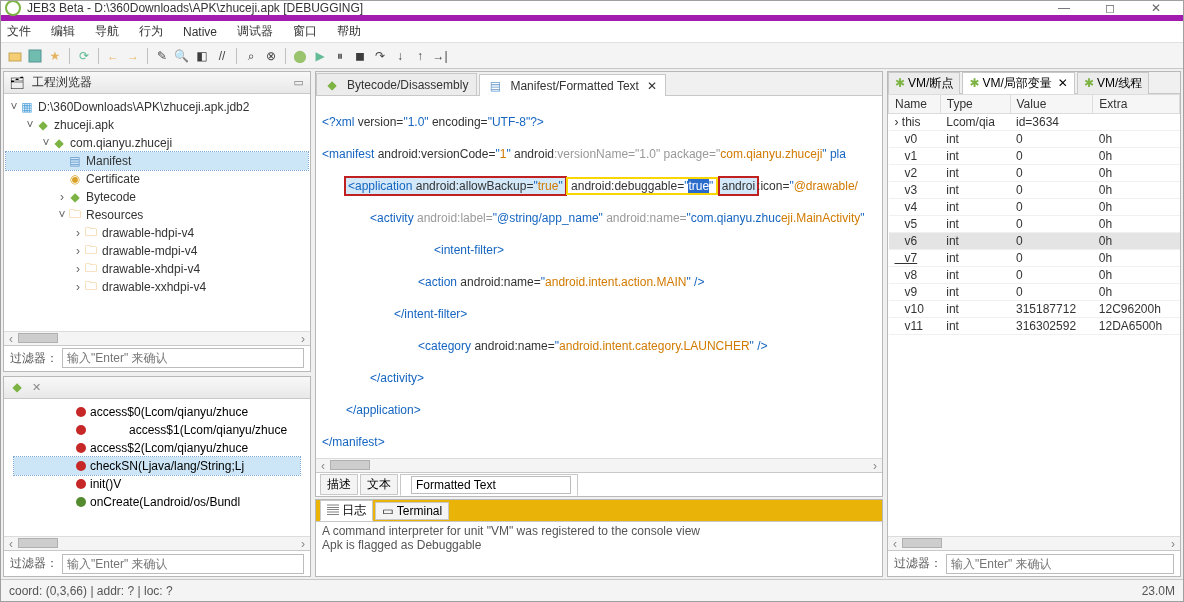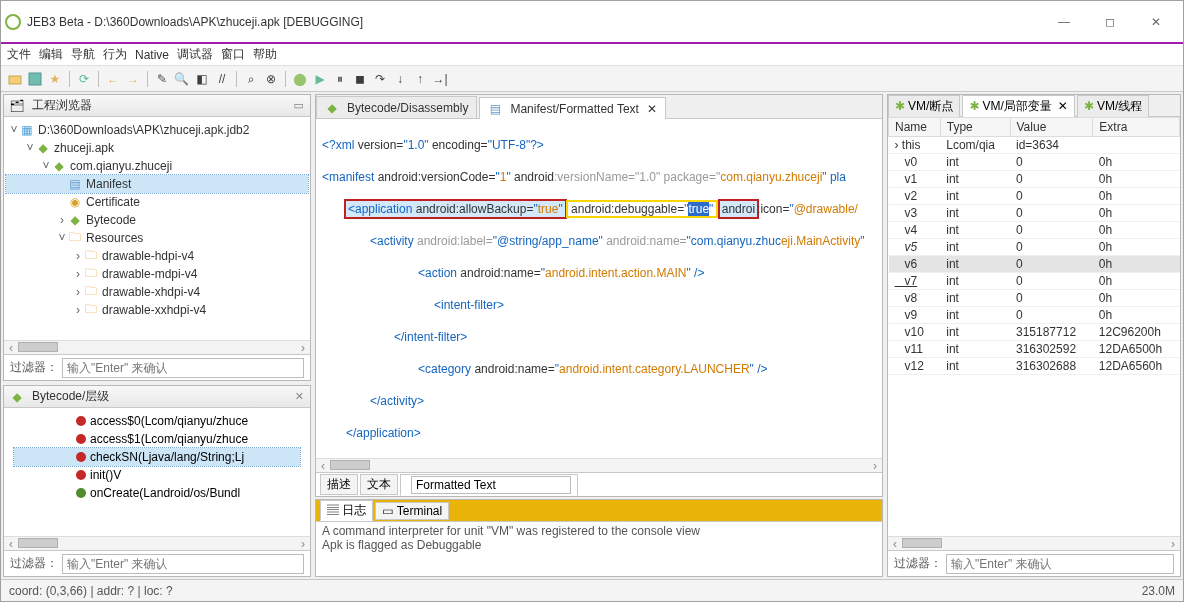--- a/index.html
+++ b/index.html
@@ -1,21 +1,21 @@
 <!DOCTYPE html>
 <html><head>
 <meta charset="utf-8">
 <style>
 * { box-sizing: border-box; margin: 0; padding: 0; font-family: "Microsoft YaHei", "Segoe UI", sans-serif; font-size: 12px; }
 body { background: #f0f0f0; width: 1184px; height: 602px; overflow: hidden; display: flex; flex-direction: column; border: 1px solid #a0a0a0; }
-.titlebar { height: 43px; background: #fff; display: flex; align-items: center; padding: 0 4px; border-bottom: 2px solid #a21caf; }
+.titlebar { height: 20px; background: #fff; display: flex; align-items: center; padding: 0 4px; border-bottom: 6px solid #a21caf; }
 .titlebar .app-icon { width: 16px; height: 16px; border-radius: 50%; border: 2px solid #7cb342; margin-right: 6px; }
 .titlebar .title { flex: 1; color: #333; }
 .titlebar .winbtn { width: 46px; height: 30px; display: flex; align-items: center; justify-content: center; color: #666; }
-.menubar { height: 22px; background: #fff; display: flex; align-items: center; padding: 0 6px; gap: 8px; color: #333; border-bottom: 1px solid #e0e0e0; }
+.menubar { height: 22px; background: #fff; display: flex; align-items: center; padding: 0 6px; gap: 20px; color: #333; border-bottom: 1px solid #e0e0e0; }
 .menubar span { cursor: default; }
 .toolbar { height: 26px; background: #f4f4f4; border-bottom: 1px solid #c8c8c8; display: flex; align-items: center; padding: 0 6px; gap: 4px; }
 .toolbar .tb { width: 16px; height: 16px; display: inline-flex; align-items: center; justify-content: center; opacity: 0.75; }
 .toolbar .sep { width: 1px; height: 16px; background: #c0c0c0; margin: 0 2px; }
 .main { flex: 1; display: flex; background: #f0f0f0; overflow: hidden; }
 .pane { background: #fff; border: 1px solid #b8b8b8; margin: 2px; display: flex; flex-direction: column; overflow: hidden; }
 .pane-title { height: 22px; background: linear-gradient(#f8f8f8,#e8e8e8); border-bottom: 1px solid #c8c8c8; display: flex; align-items: center; padding: 0 6px; gap: 4px; }
 .pane-title .lbl { flex: 1; color: #333; }
 .pane-title .x { color: #888; font-size: 11px; }
 .left-col { width: 312px; display: flex; flex-direction: column; }
@@ -198,31 +198,34 @@
         </div>
       <div class="filter-row">
         <span>过滤器：</span>
         <input placeholder="输入&quot;Enter&quot; 来确认" style="">
       </div>
     </div>
 
     <div class="pane" style="flex:1">
       <div class="pane-title">
         <span class="ficon android">◆</span>
-        <span class="lbl">Bytecode/层级</span>
         <span class="x">✕</span>
       </div>
       <div class="outline" id="outline-list">
           <div class="outline-row" style="padding-left: 58px;">
             <span class="bullet red"></span>
             <span>access$0(Lcom/qianyu/zhuce</span>
           </div>
+          <div class="outline-row" style="padding-left: 58px; gap: 39px;">
+            <span class="bullet red"></span>
+            <span>access$1(Lcom/qianyu/zhuce</span>
+          </div>
           <div class="outline-row" style="padding-left: 58px;">
             <span class="bullet red"></span>
-            <span>access$1(Lcom/qianyu/zhuce</span>
+            <span>access$2(Lcom/qianyu/zhuce</span>
           </div>
           <div class="outline-row sel" style="padding-left: 58px;">
             <span class="bullet red"></span>
             <span>checkSN(Ljava/lang/String;Lj</span>
           </div>
           <div class="outline-row" style="padding-left: 58px;">
             <span class="bullet red"></span>
             <span>init()V</span>
           </div>
           <div class="outline-row" style="padding-left: 58px;">
@@ -253,22 +256,22 @@
             <span class="ficon" style="color:#6699cc">▤</span>
             <span>Manifest/Formatted Text</span>
             <span class="x" style="margin-left:4px">✕</span>
           </div>
       </div>
       <div class="code-area">
 <div><span class="k">&lt;?xml</span> version=<span class="s">"1.0"</span> encoding=<span class="s">"UTF-8"</span><span class="k">?&gt;</span></div>
 <div><span class="k">&lt;manifest</span> android:versionCode=<span class="s">"</span><span class="v">1</span><span class="s">"</span> android<span style="color:#999">:versionName="1.0" package="</span><span class="v">com.qianyu.zhuceji</span><span class="s">" pla</span></div>
 <div style="padding-left:24px"><span class="hi-line"><span class="k">&lt;application</span> android:allowBackup=<span class="s">"</span><span class="v">true</span><span class="s">"</span></span> <span class="hi-yellow">android:debuggable=<span class="s">"</span><span class="hi-sel">true</span><span class="s">"</span></span> <span class="hi-line">androi</span><span>:icon=<span class="s">"</span><span class="v">@drawable/</span></span></div>
 <div style="padding-left:48px;color:#999"><span class="k">&lt;activity</span> android:label=<span class="s">"@string/app_name"</span> android:name=<span class="s">"com.qianyu.zhuc</span><span class="v">eji.MainActivity</span><span class="s">"</span></div>
+<div style="padding-left:72px"><span class="k">            &lt;intent-filter&gt;</span></div>
 <div style="padding-left:96px"><span class="k">&lt;action</span> android:name=<span class="s">"</span><span class="v">android.intent.action.MAIN</span><span class="s">"</span> <span class="k">/&gt;</span></div>
-<div style="padding-left:72px"><span class="k">            &lt;intent-filter&gt;</span></div>
 <div style="padding-left:72px"><span class="k">&lt;/intent-filter&gt;</span></div>
 <div style="padding-left:96px"><span class="k">&lt;category</span> android:name=<span class="s">"</span><span class="v">android.intent.category.LAUNCHER</span><span class="s">"</span> <span class="k">/&gt;</span></div>
 <div style="padding-left:48px"><span class="k">&lt;/activity&gt;</span></div>
 <div style="padding-left:24px"><span class="k">&lt;/application&gt;</span></div>
 <div><span class="k">&lt;/manifest&gt;</span></div>
       </div>
       <div class="hscroll">
           <span class="arr l">‹</span>
           <span class="thumb"></span>
           <span class="arr r">›</span>
@@ -350,21 +353,21 @@
                 <td>0</td>
                 <td>0h</td>
               </tr>
               <tr>
                 <td style="white-space: pre; margin-top: 28px;">   v4</td>
                 <td>int</td>
                 <td>0</td>
                 <td>0h</td>
               </tr>
               <tr>
-                <td style="white-space: pre; font-style: italic;">   v5</td>
+                <td style="white-space: pre;">   v5</td>
                 <td>int</td>
                 <td>0</td>
                 <td>0h</td>
               </tr>
               <tr class="sel">
                 <td style="white-space: pre;">   v6</td>
                 <td>int</td>
                 <td>0</td>
                 <td>0h</td>
               </tr>
@@ -390,26 +393,20 @@
                 <td style="white-space: pre;">   v10</td>
                 <td>int</td>
                 <td>315187712</td>
                 <td>12C96200h</td>
               </tr>
               <tr>
                 <td style="white-space: pre; margin-top: 24px;">   v11</td>
                 <td>int</td>
                 <td>316302592</td>
                 <td>12DA6500h</td>
-              </tr>
-              <tr>
-                <td style="white-space: pre;">   v12</td>
-                <td>int</td>
-                <td>316302688</td>
-                <td>12DA6560h</td>
               </tr>
             </tbody>
         </table>
       </div>
       <div class="hscroll">
           <span class="arr l">‹</span>
           <span class="thumb"></span>
           <span class="arr r">›</span>
         </div>
       <div class="filter-row">

